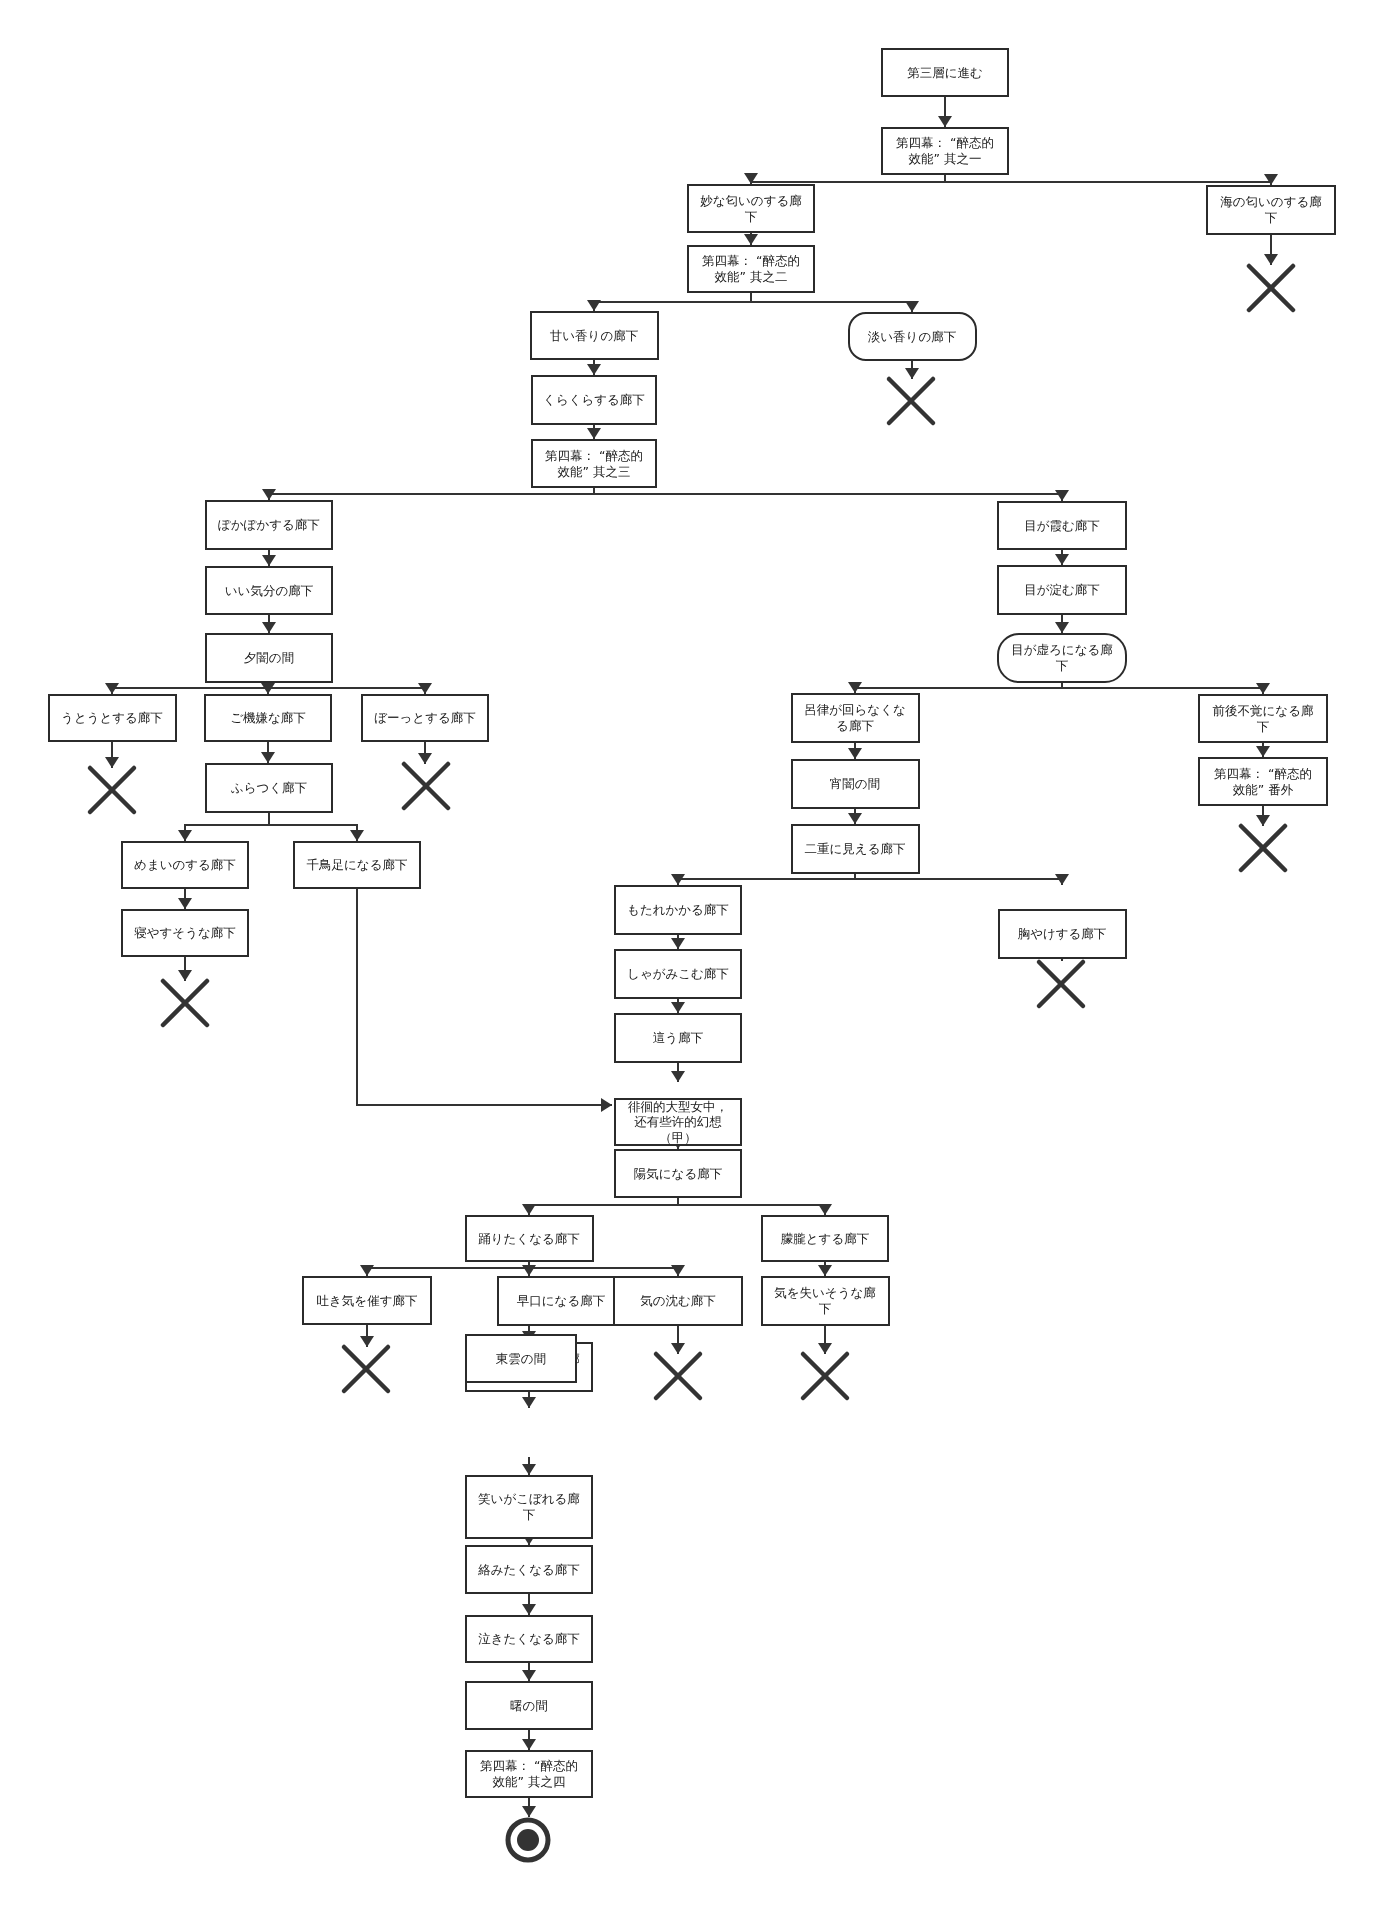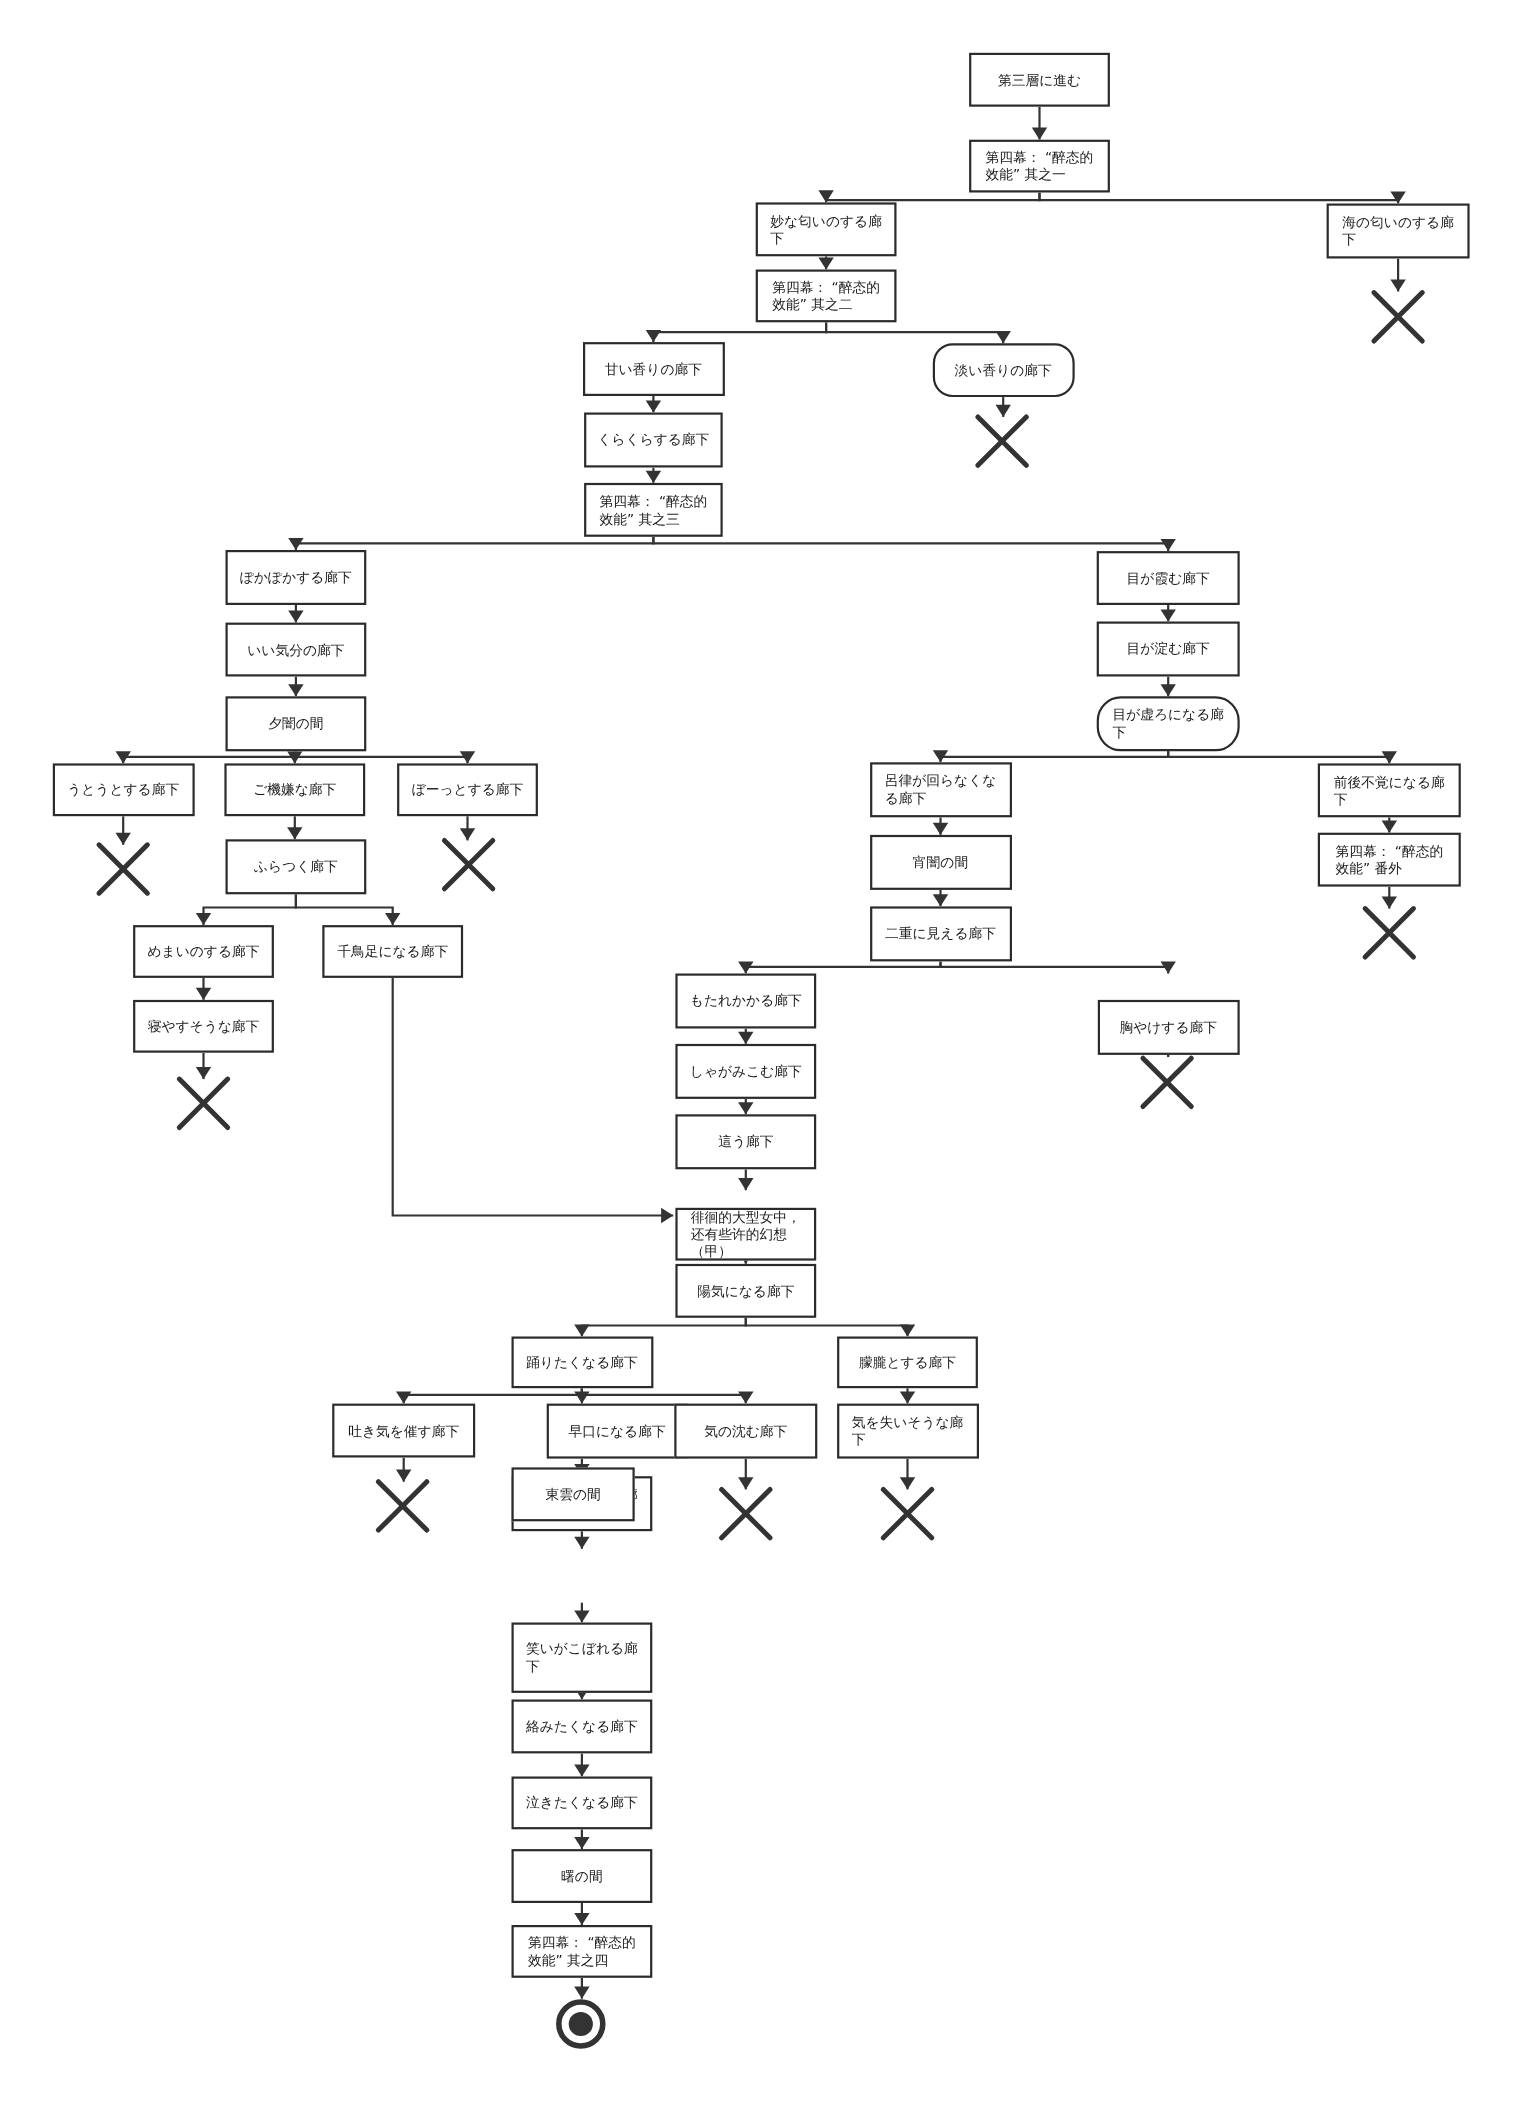--- a/index.html
+++ b/index.html
@@ -23,21 +23,21 @@
     height: 1922px;
   }
   .flow-node {
     position: absolute;
     box-sizing: border-box;
     border: 2px solid #2b2b2b;
     background: #ffffff;
     display: flex;
     align-items: center;
     justify-content: center;
-    text-align: left;
+    text-align: center;
     font-size: 12.5px;
     line-height: 1.25;
     color: #1a1a1a;
     white-space: pre-line;
     padding: 15px 6px;
   }
 </style>
 </head>
 <body>
 

